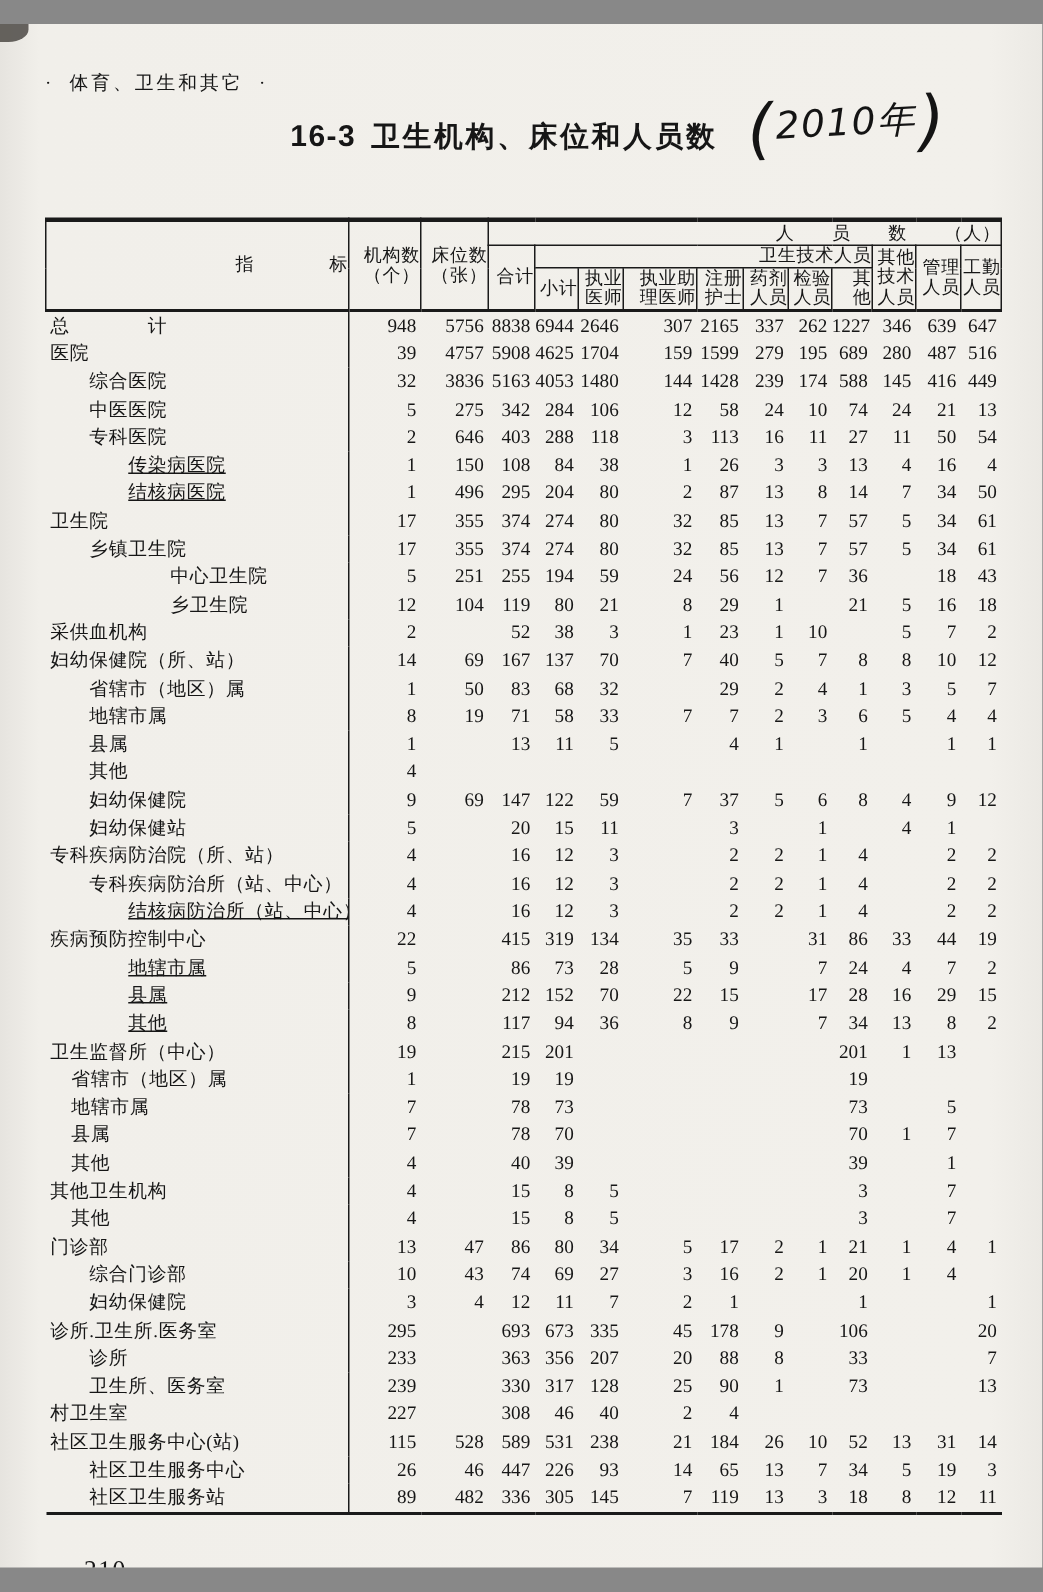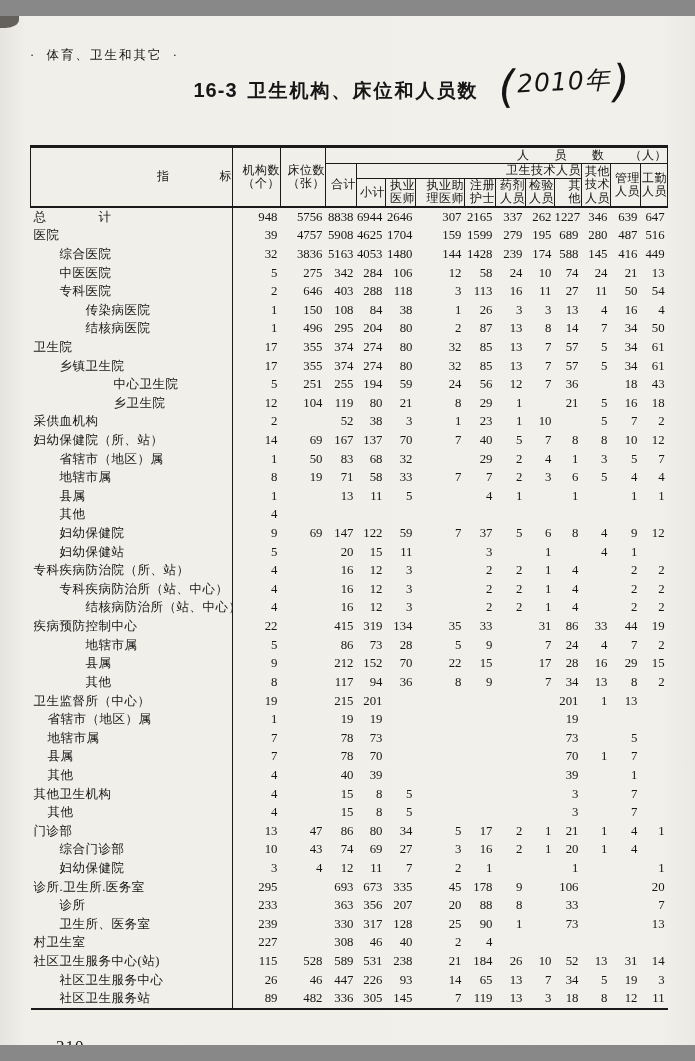--- a/index.html
+++ b/index.html
@@ -35,21 +35,21 @@
   thead tr.hr2{height:15px;}
   thead tr.hr3{height:27px;}
   thead tr.hr3 th, thead th.deep{border-bottom:2.5px solid #1a1a1a;}
   tbody td{
     height:18.62px;padding:0;font-size:12.5px;white-space:pre;overflow:hidden;
     vertical-align:middle;
   }
   tbody td.lbl{border-right:1.3px solid #1a1a1a;letter-spacing:0.5px;}
   tbody td.num{text-align:right;padding-right:3px;font-size:12.8px;}
   .lv0{padding-left:3px;} .lv1{padding-left:17px;} .lv2{padding-left:29px;font-family:Liberation Serif, serif;}
-  .lv3{padding-left:55px;} .lv4{padding-left:83px;}
+  .lv3{padding-left:55px;text-decoration:underline;} .lv4{padding-left:83px;}
   .page-number{position:absolute;left:56px;top:1021px;font-size:17px;letter-spacing:1px;}
 </style>
 </head>
 <body>
 
 <div class="page">
   <div class="corner-smudge"></div>
   <div class="running-head">·  体育、卫生和其它  ·</div>
 
   <div class="title-row"><span class="title-no">16-3</span><span class="title-text">卫生机构、床位和人员数</span></div>

